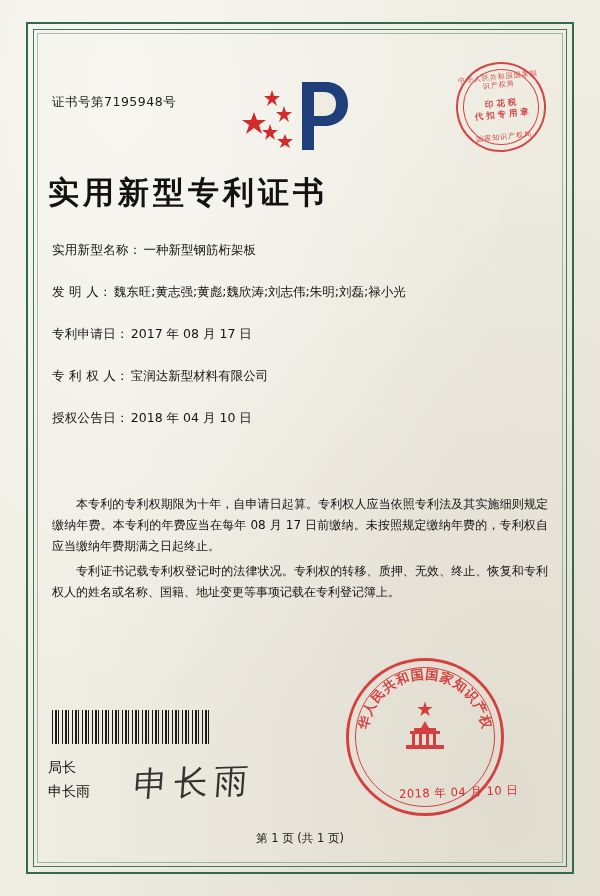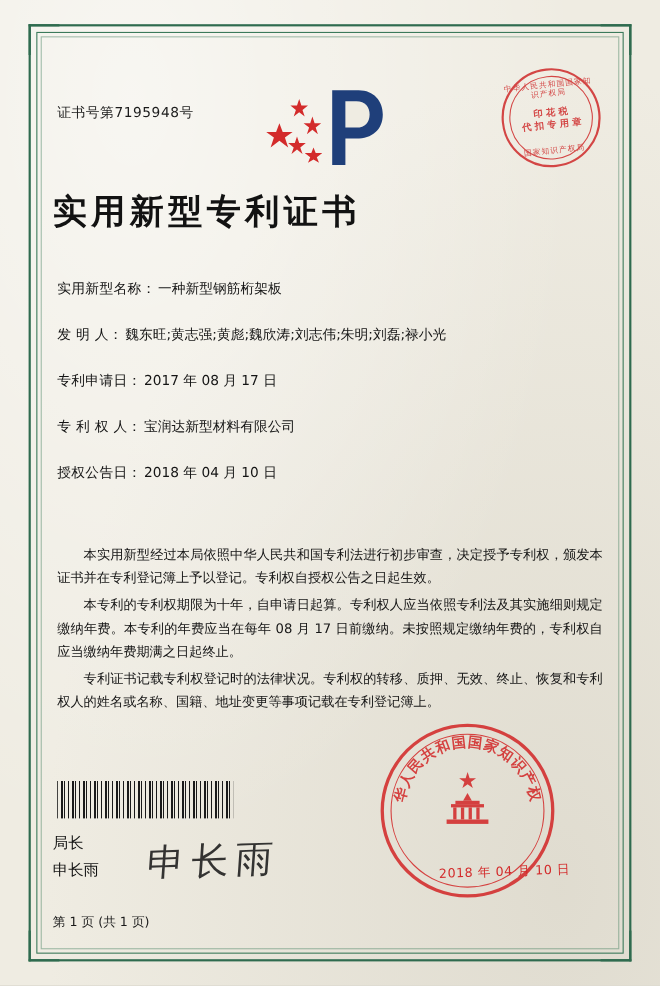--- a/index.html
+++ b/index.html
@@ -136,21 +136,20 @@
     position: absolute;
     left: 4px;
     right: 4px;
     top: 198px;
   }
   .field {
     margin-bottom: 25px;
     font-size: 12.5px;
     color: #141414;
     white-space: nowrap;
-    margin-top: 12px;
   }
   .field .label {
     display: inline-block;
     letter-spacing: 0.3px;
   }
   .field .value {
     display: inline-block;
     padding-left: 2px;
   }
 
@@ -254,20 +253,21 @@
     font-size: 11.5px;
     color: #d32b2b;
     transform: rotate(-2deg);
     letter-spacing: 0.5px;
   }
 
   .page-num {
     position: absolute;
     left: 0; right: 0;
     bottom: 6px;
+    text-align: center;
     font-size: 11.5px;
     color: #1a1a1a;
   }
 </style>
 </head>
 <body>
 
 <div id="page">
 
   <div class="frame-outer"></div>
@@ -320,21 +320,20 @@
       </div>
       <div class="field">
         <span class="label">专 利 权 人：</span><span class="value">宝润达新型材料有限公司</span>
       </div>
       <div class="field">
         <span class="label">授权公告日：</span><span class="value">2018 年 04 月 10 日</span>
       </div>
     </div>
 
     <div class="body-text">
-      <p>本实用新型经过本局依照中华人民共和国专利法进行初步审查，决定授予专利权，颁发本证书并在专利登记簿上予以登记。专利权自授权公告之日起生效。</p>
       <p>本专利的专利权期限为十年，自申请日起算。专利权人应当依照专利法及其实施细则规定缴纳年费。本专利的年费应当在每年 08 月 17 日前缴纳。未按照规定缴纳年费的，专利权自应当缴纳年费期满之日起终止。</p>
       <p>专利证书记载专利权登记时的法律状况。专利权的转移、质押、无效、终止、恢复和专利权人的姓名或名称、国籍、地址变更等事项记载在专利登记簿上。</p>
     </div>
 
     <div class="barcode"></div>
 
     <div class="director">
       <div>局长</div>
       <div>申长雨</div>
     </div>

